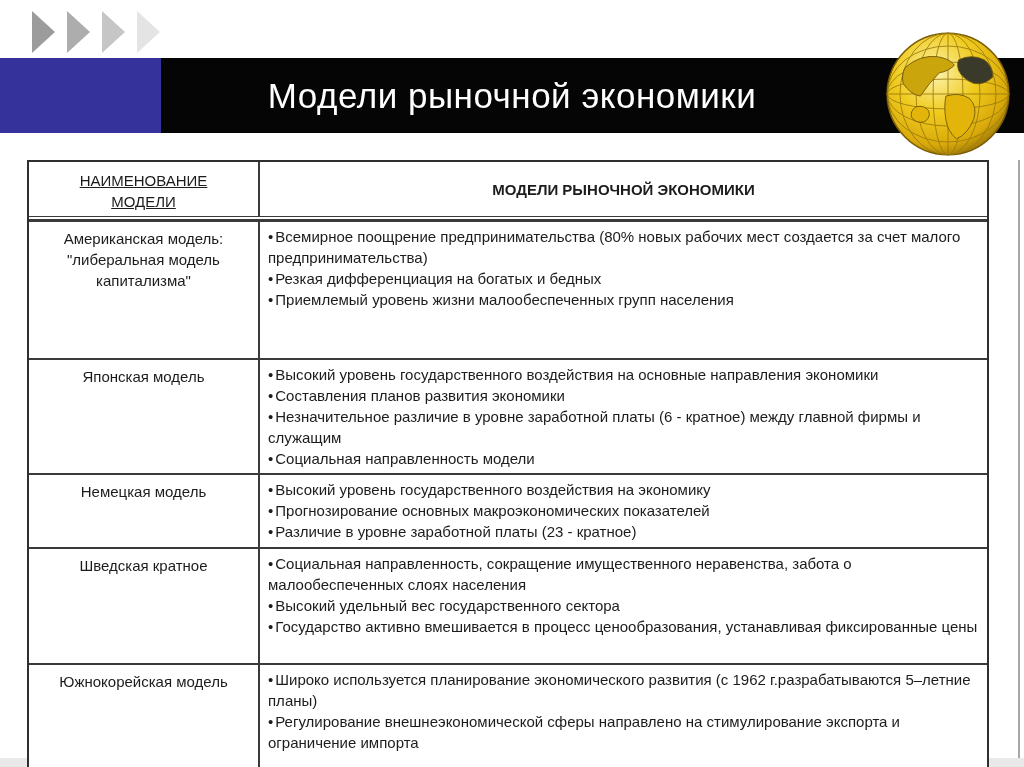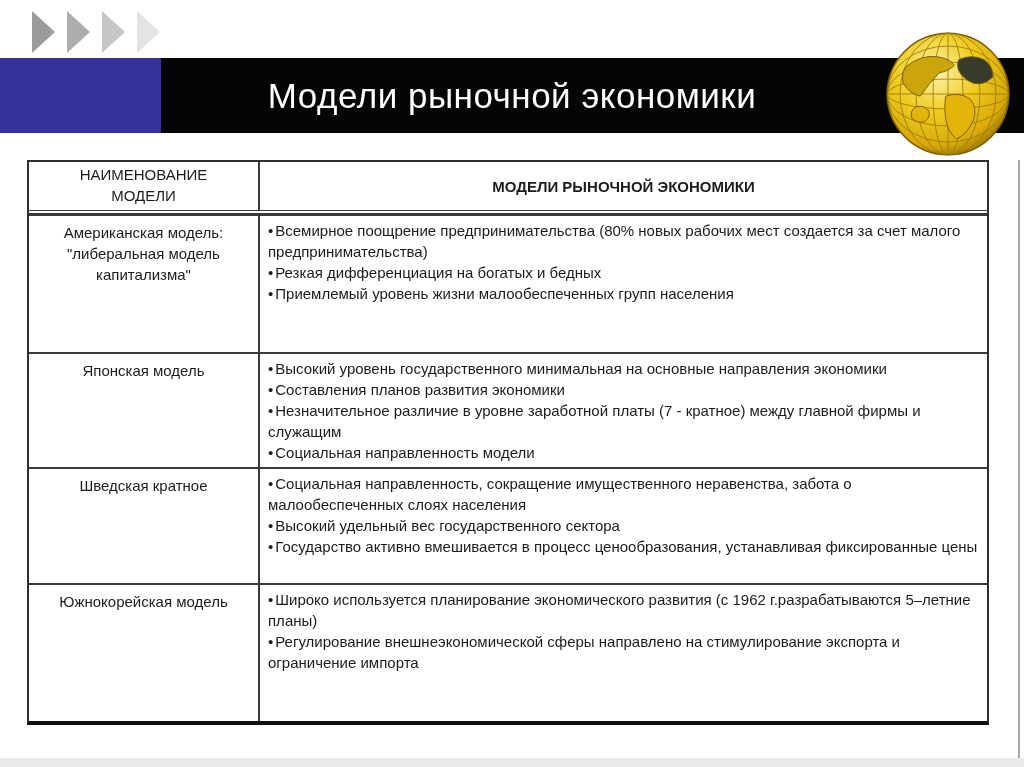--- a/index.html
+++ b/index.html
@@ -25,21 +25,21 @@
   
   .frame-right{position:absolute;left:1018px;top:160px;width:2px;height:607px;background:#a8a8a8;}
   .frame-bottom{position:absolute;left:0;top:758px;width:1024px;height:9px;background:#e9e9e9;}
 
   
   .model-table{position:absolute;left:27px;top:160px;width:958px;border:2px solid #2f2f2f;border-bottom:4px solid #0d0d0d;background:#ffffff;color:#1c1c1c;font-size:15px;line-height:21px;}
   .t-row{display:grid;grid-template-columns:231px 1fr;border-top:2px solid #3a3a3a;}
   .t-row:first-child{border-top:none;}
   .t-row .cell{padding:4px 8px;}
   .t-row .name-cell{border-right:2px solid #3a3a3a;text-align:center;padding-top:6px;}
-  .t-head .name-cell{display:flex;align-items:center;justify-content:center;text-align:center;min-height:36px;padding-top:2px;}
+  .t-head .name-cell{display:flex;align-items:center;justify-content:center;text-align:center;min-height:36px;padding-top:8px;text-decoration:underline;}
   .t-head .name-cell .hdr{max-width:170px;}
   .t-head .models-cell{display:flex;align-items:center;justify-content:center;font-weight:bold;min-height:36px;}
   .t-head{border-bottom:4px double #3a3a3a;}
   .bullets{padding-left:10px;padding-right:10px;}
   .bullet{margin:0;}
   .bullet::before{content:"\2022";margin-right:2px;}
   .r1 .models-cell{min-height:126px;} .r1 .name-cell{min-height:126px;}
   .r2 .models-cell{min-height:98px;}
   .r3 .models-cell{min-height:64px;}
   .r4 .models-cell{min-height:106px;}
@@ -112,28 +112,38 @@
           <p class="bullet">Резкая дифференциация на богатых и бедных</p>
           <p class="bullet">Приемлемый уровень жизни малообеспеченных групп населения</p>
         </div>
       </div>
     </div>
 
     <div class="t-row r2">
       <div class="cell name-cell">Японская модель</div>
       <div class="cell models-cell bullets">
         <div>
-          <p class="bullet">Высокий уровень государственного минимальная на основные направления экономики</p>
+          <p class="bullet">Высокий уровень государственного воздействия на основные направления экономики</p>
           <p class="bullet">Составления планов развития экономики</p>
-          <p class="bullet">Незначительное различие в уровне заработной платы (7 - кратное) между главной фирмы и служащим</p>
+          <p class="bullet">Незначительное различие в уровне заработной платы (6 - кратное) между главной фирмы и служащим</p>
           <p class="bullet">Социальная направленность модели</p>
         </div>
       </div>
     </div>
 
+    <div class="t-row r3">
+      <div class="cell name-cell">Немецкая модель</div>
+      <div class="cell models-cell bullets">
+        <div>
+          <p class="bullet">Высокий уровень государственного воздействия на экономику</p>
+          <p class="bullet">Прогнозирование основных макроэкономических показателей</p>
+          <p class="bullet">Различие в уровне заработной платы (23 - кратное)</p>
+        </div>
+      </div>
+    </div>
 
     <div class="t-row r4">
       <div class="cell name-cell">Шведская кратное</div>
       <div class="cell models-cell bullets">
         <div>
           <p class="bullet">Социальная направленность, сокращение имущественного неравенства, забота о малообеспеченных слоях населения</p>
           <p class="bullet">Высокий удельный вес государственного сектора</p>
           <p class="bullet">Государство активно вмешивается в процесс ценообразования, устанавливая фиксированные цены</p>
         </div>
       </div>

